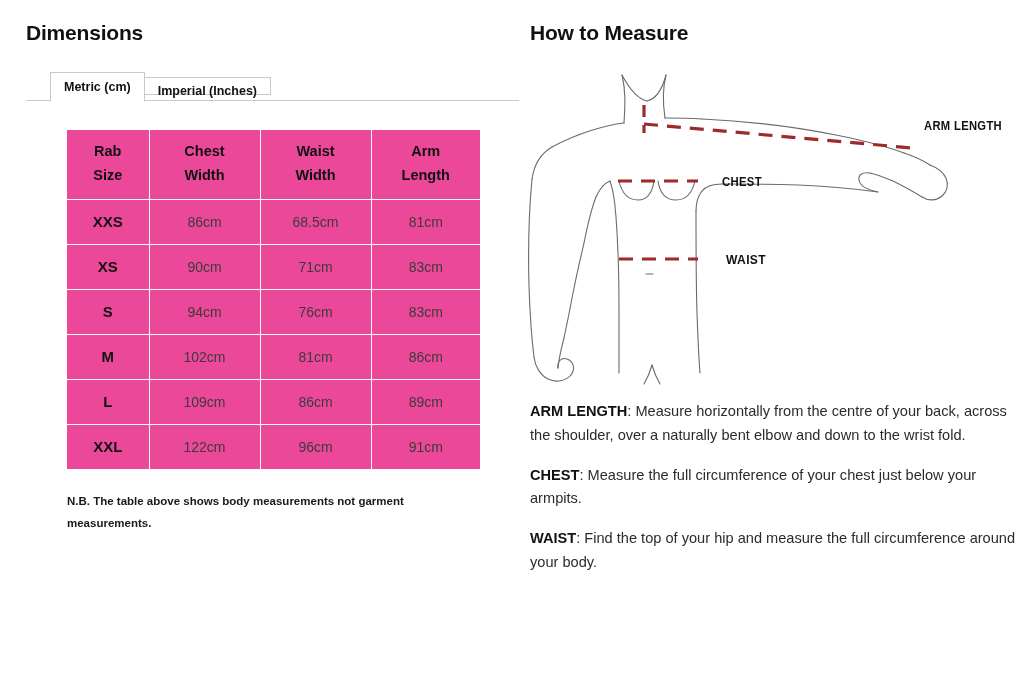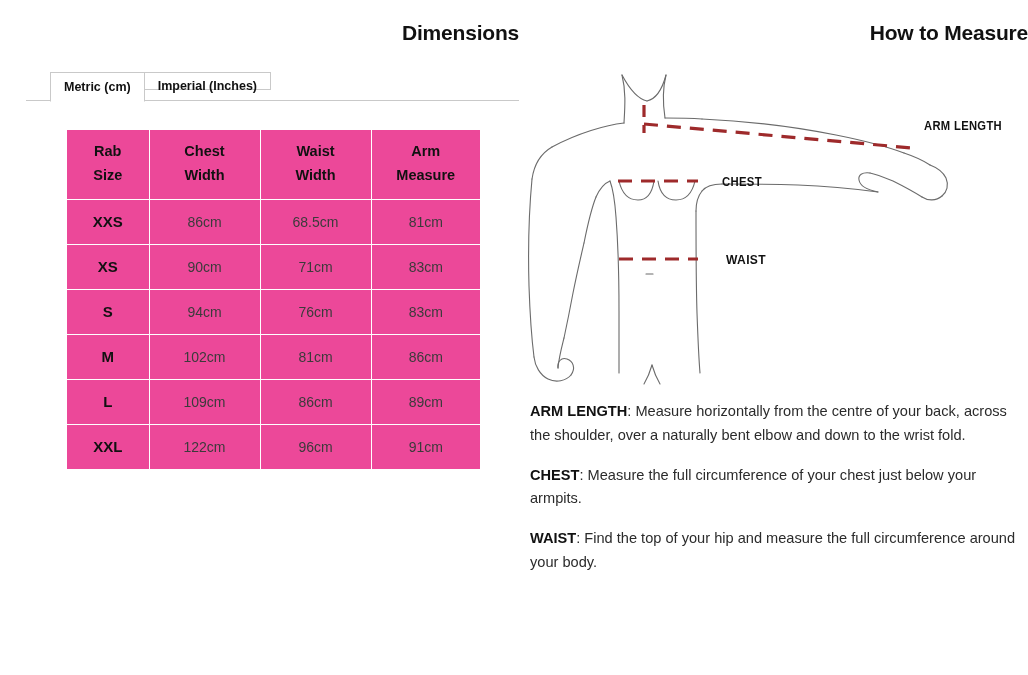--- a/index.html
+++ b/index.html
@@ -31,28 +31,27 @@
     width: 509px;
     padding: 16px 0 8px 11px;
   }
 
   .section-title {
     font-size: 21px;
     font-weight: bold;
     letter-spacing: -0.2px;
     margin: 5px 0 0 0;
     color: #111111;
-    text-align: right;
   }
 
   
   .tabs {
     margin-top: 27px;
     display: flex;
-    align-items: flex-start;
+    align-items: center;
     height: 29px;
     border-bottom: 1px solid #c9c9c9;
     width: 493px;
     padding-left: 24px;
   }
   .tab {
     height: 18px;
     line-height: 27px;
     padding: 0 13px;
     font-size: 12.5px;
@@ -193,21 +192,21 @@
             <th>
               <span>Chest</span>
               <span>Width</span>
             </th>
             <th>
               <span>Waist</span>
               <span>Width</span>
             </th>
             <th>
               <span>Arm</span>
-              <span>Measure</span>
+              <span>Length</span>
             </th>
           </tr>
         </thead>
         <tbody>
           <tr>
             <td class="size-cell">XXS</td>
             <td>86cm</td>
             <td>68.5cm</td>
             <td>81cm</td>
           </tr>
@@ -238,20 +237,21 @@
           <tr>
             <td class="size-cell">XXL</td>
             <td>122cm</td>
             <td>96cm</td>
             <td>91cm</td>
           </tr>
         </tbody>
       </table>
     </div>
 
+    <div class="table-note">N.B. The table above shows body measurements not garment measurements.</div>
   </div>
 
   <div class="col-right">
 
     <h2 class="section-title">How to Measure</h2>
 
     <div class="diagram">
       <svg width="505" height="330" viewBox="0 0 505 330" xmlns="http://www.w3.org/2000/svg">
         <g fill="none" stroke="#6b6b6b" stroke-width="1.1" stroke-linecap="round" stroke-linejoin="round">
 

